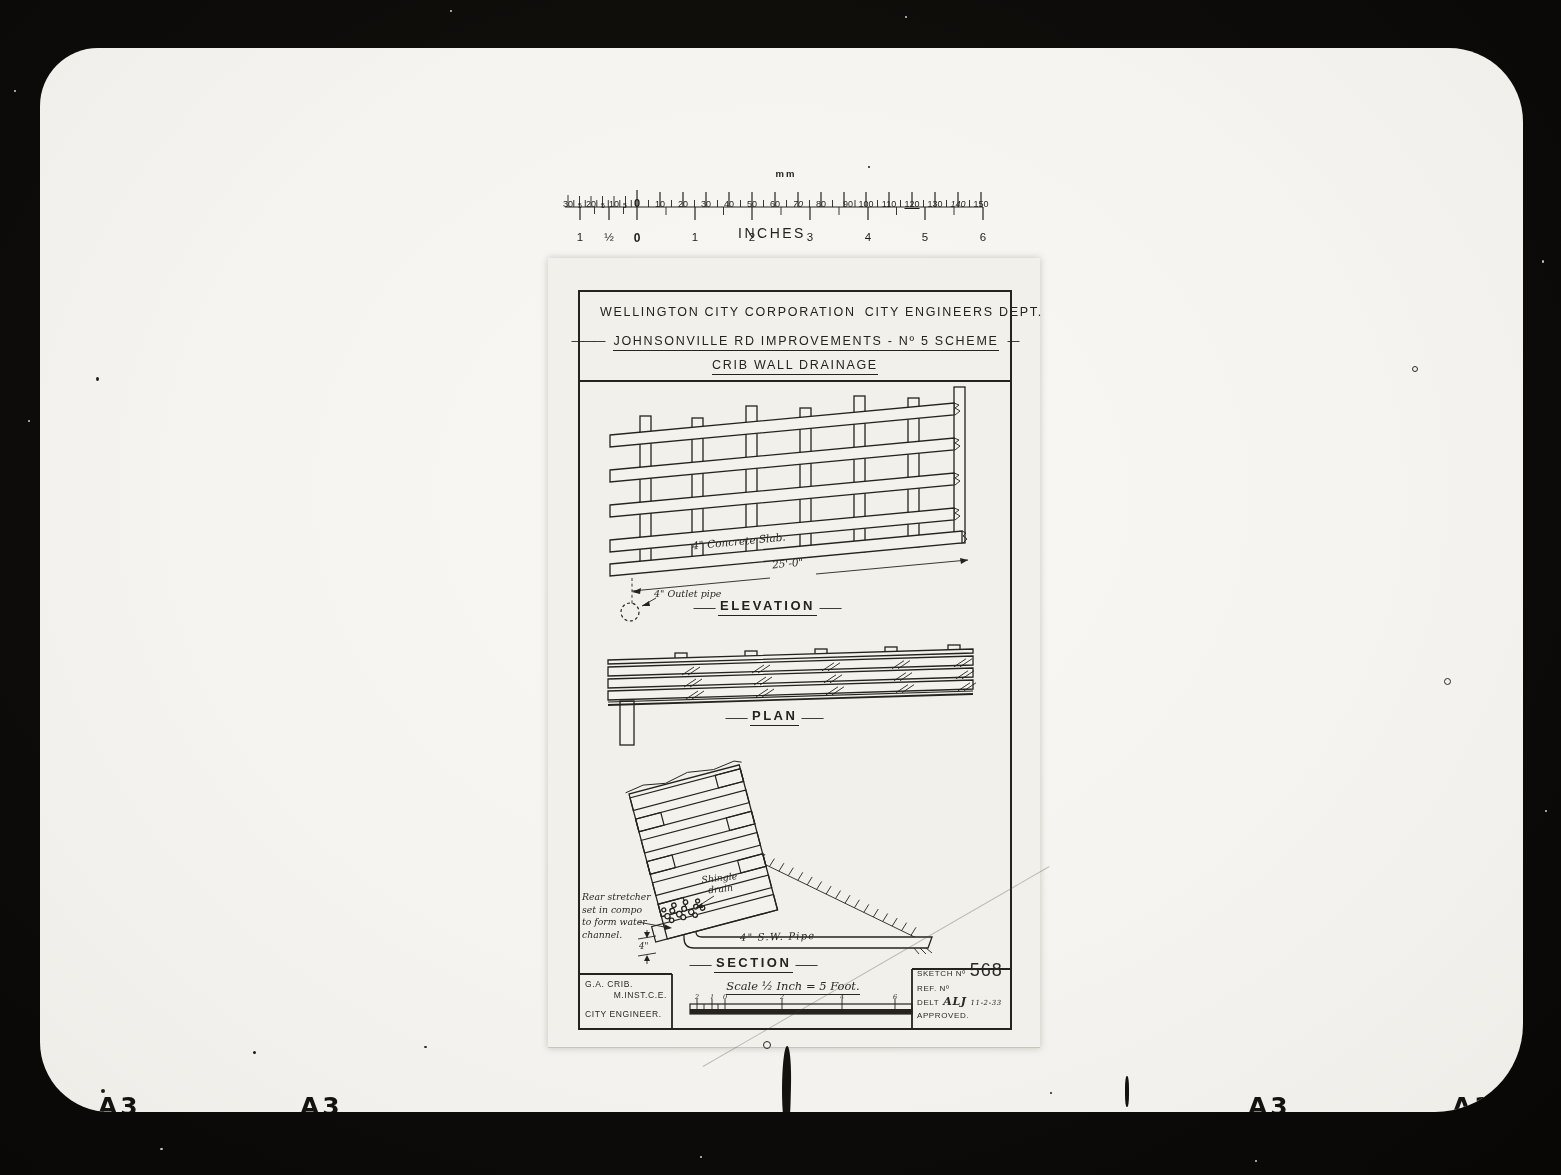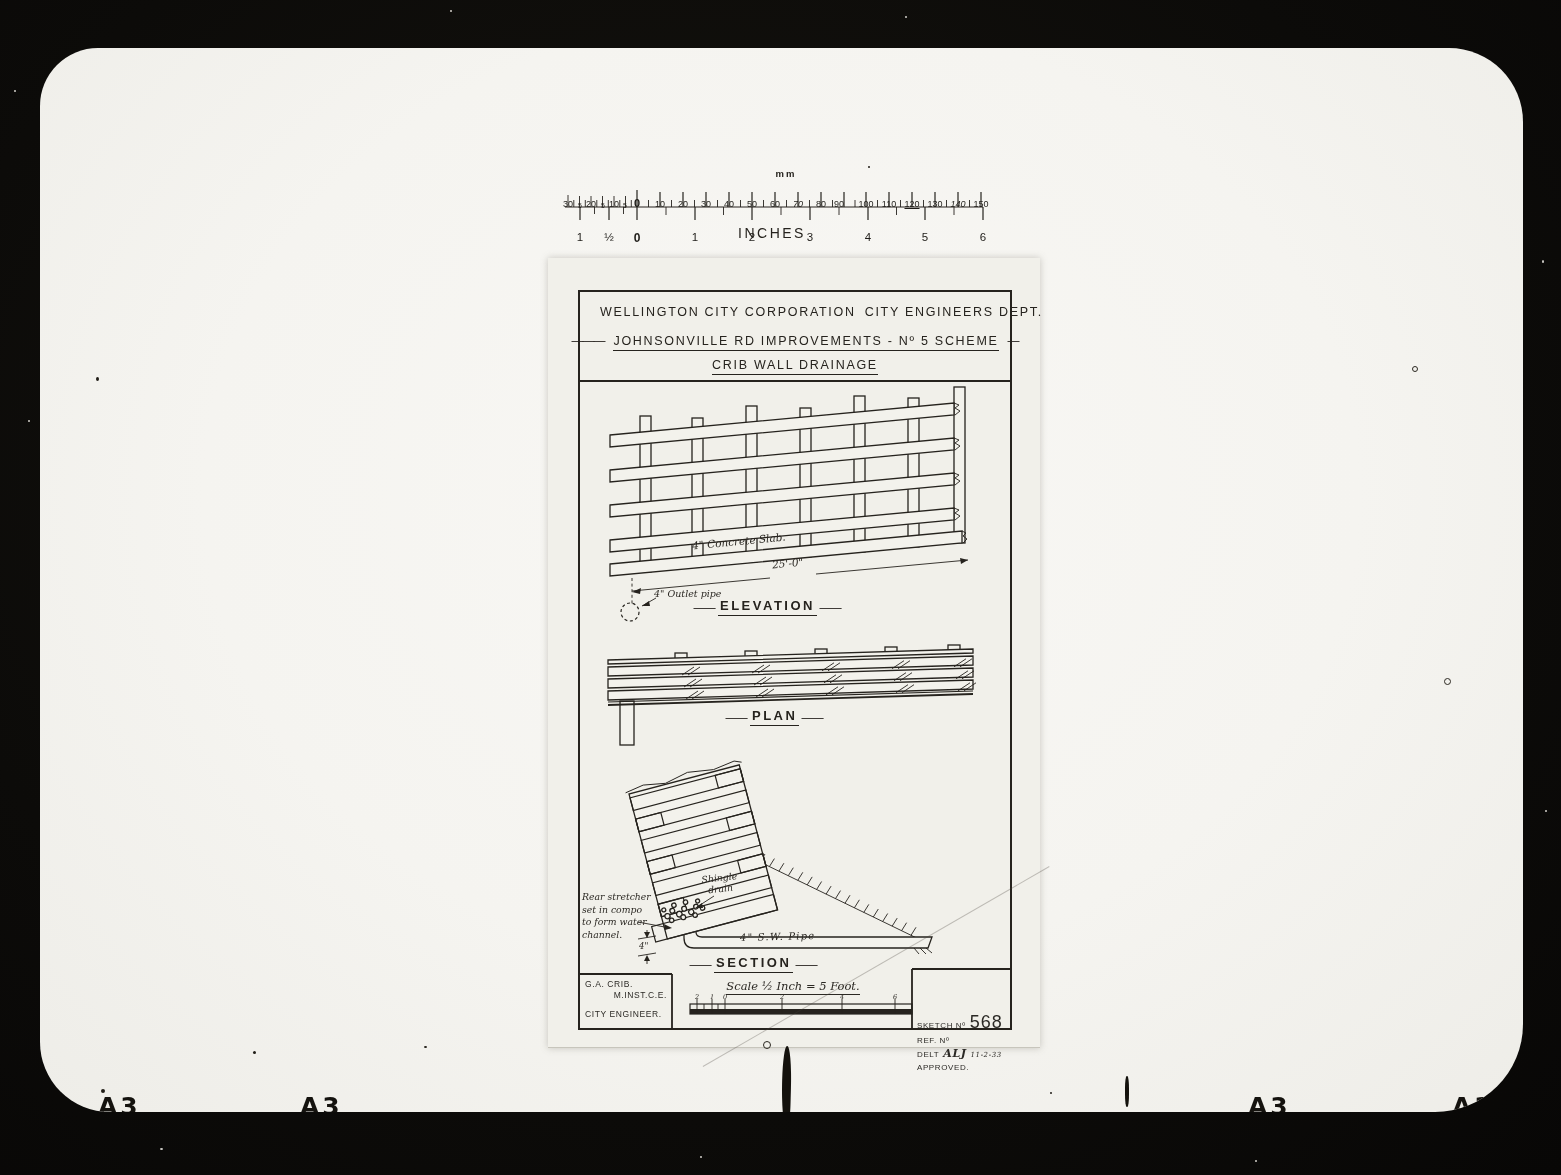--- a/index.html
+++ b/index.html
@@ -60,21 +60,21 @@
 
   
   .tb-left{ position:absolute; left:5px; top:687px; width:84px; font-size:8.5px; letter-spacing:.6px; color:#2b2925; }
   .tb-left .r2{ text-align:right; padding-right:2px; margin-top:1px; }
   .tb-left .r3{ margin-top:9px; }
   .scale-note{ position:absolute; left:118px; top:687px; width:190px; text-align:center;
                font:italic 11.5px "DejaVu Serif",serif; color:#2b2823; }
   .scale-note span{ border-bottom:1px solid #2b2823; padding-bottom:1px; }
   .sb-labels{ position:absolute; left:0; top:701px; width:100%; height:10px; }
   .sb-label{ position:absolute; transform:translateX(-50%); font:italic 6.5px "DejaVu Serif",serif; color:#2b2823; }
-  .tb-right{ position:absolute; left:337px; top:720px; width:94px; font-size:8px; letter-spacing:.6px; color:#2b2925; }
+  .tb-right{ position:absolute; left:337px; top:668px; width:94px; font-size:8px; letter-spacing:.6px; color:#2b2925; }
   .tb-right .row{ display:flex; align-items:baseline; gap:4px; margin-bottom:2.5px; }
   .tb-big{ font-size:18px; letter-spacing:1px; }
   .tb-init{ font:italic bold 11px "DejaVu Serif",serif; }
   .tb-date{ font:italic 7px "DejaVu Serif",serif; }
 
   
   .edge-marks{ position:absolute; inset:0; pointer-events:none; }
   .edge-mark{ position:absolute; top:1044px; font-size:25px; font-weight:bold; letter-spacing:3px; color:#14120e; font-family:"DejaVu Sans",sans-serif; }
   .crease{ position:absolute; left:663px; top:1018px; width:400px; height:1.3px; background:rgba(70,64,55,.30);
            transform:rotate(-30deg); transform-origin:0 50%; pointer-events:none; }
@@ -115,21 +115,21 @@
           <span class="tick-label sm" style="left: 65px;">5</span>
           <span class="tick-label bd" style="left: 77px;">0</span>
           <span class="tick-label" style="left: 100px;">10</span>
           <span class="tick-label" style="left: 123px;">20</span>
           <span class="tick-label" style="left: 146px;">30</span>
           <span class="tick-label" style="left: 169px;">40</span>
           <span class="tick-label" style="left: 192px;">50</span>
           <span class="tick-label" style="left: 215px;">60</span>
           <span class="tick-label" style="left: 238px; font-style: italic;">70</span>
           <span class="tick-label" style="left: 261px;">80</span>
-          <span class="tick-label" style="left: 279px;">90</span>
+          <span class="tick-label" style="left: 288px;">90</span>
           <span class="tick-label" style="left: 306px;">100</span>
           <span class="tick-label" style="left: 329px;">110</span>
           <span class="tick-label" style="left: 352px; text-decoration: underline;">120</span>
           <span class="tick-label" style="left: 375px;">130</span>
           <span class="tick-label" style="left: 398px; font-style: italic;">140</span>
           <span class="tick-label" style="left: 421px;">150</span>
         </div>
       <div class="lblhost inch-labels">
 
       <span class="tick-label" style="left: 20px;">1</span>

